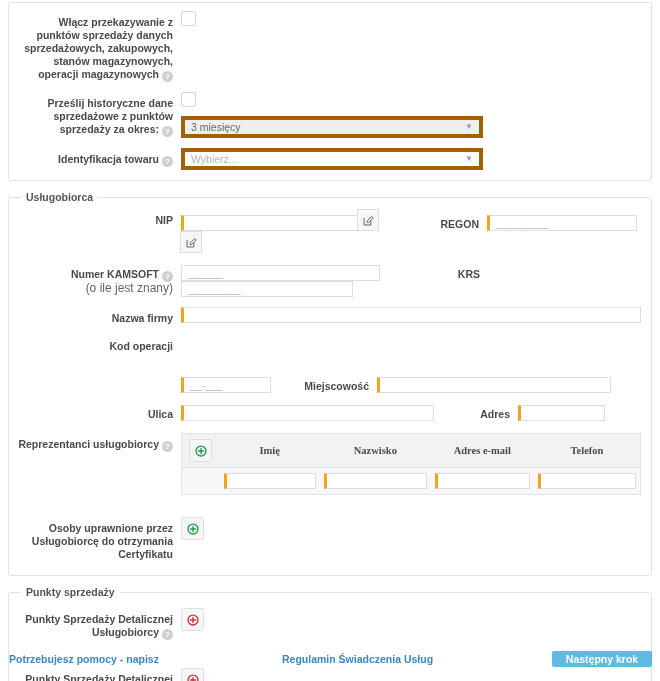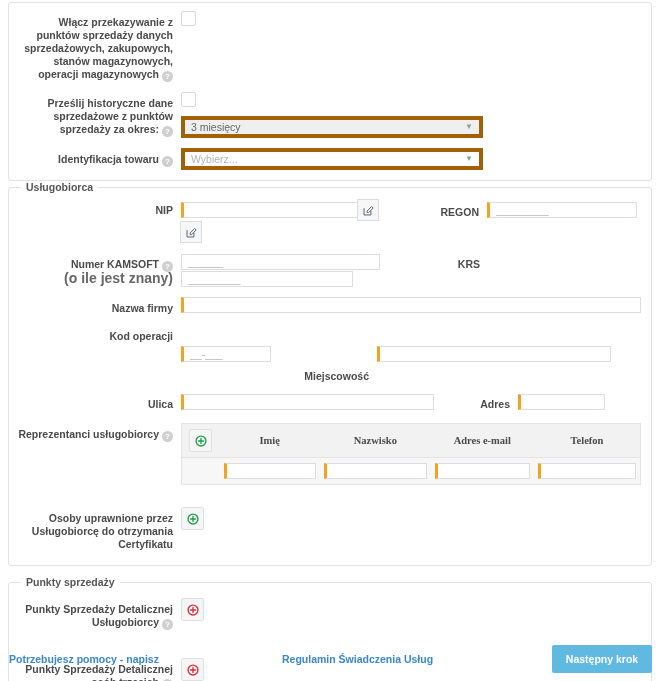--- a/index.html
+++ b/index.html
@@ -23,39 +23,39 @@
     min-width: 0;
   }
   fieldset.group > legend {
     font-size: 10.5px;
     font-weight: bold;
     color: #555;
     padding: 0 5px;
     margin-left: 8px;
     width: auto;
   }
-  fieldset.plain { border: 1px solid #e2e2e2; border-radius: 3px; margin: 0 8px 0 8px; padding: 8px 4px 6px 4px; }
+  fieldset.plain { border: 1px solid #e2e2e2; border-radius: 3px; margin: 0 8px 10px 8px; padding: 8px 4px 6px 4px; }
 
   
   .row { display: flex; align-items: flex-start; margin-bottom: 10px; }
   .row:last-child { margin-bottom: 2px; }
 
   .lbl {
     width: 168px;
     flex: 0 0 168px;
     text-align: right;
     padding-right: 8px;
     padding-top: 5px;
     font-size: 10.5px;
     font-weight: bold;
     color: #4a4a4a;
     line-height: 13px;
   }
-  .lbl .sub { display:block; font-weight: bold; font-size: 14px; color:#666; }
-  .ctrl { flex: 1 1 auto; display: flex; align-items: center; flex-wrap: wrap; min-width: 0; }
+  .lbl .sub { display:block; font-weight: normal; font-size: 12px; color:#666; }
+  .ctrl { flex: 1 1 auto; display: flex; align-items: flex-end; flex-wrap: wrap; min-width: 0; }
 
   
   .help {
     display: inline-block;
     width: 11px; height: 11px;
     border-radius: 50%;
     background: #cfcfcf;
     color: #ffffff;
     font-size: 8px;
     font-weight: bold;
@@ -160,21 +160,21 @@
     font-size: 10.5px;
     font-weight: bold;
     text-decoration: none;
     cursor: pointer;
   }
   .f-help { position: absolute; left: 9px; }
   .f-terms { position: absolute; left: 282px; }
   .nextbtn {
     position: absolute;
     right: 8px;
-    width: 100px; height: 28px;
+    width: 100px; height: 16px;
     background: #5fb9e0;
     border: none;
     color: #ffffff;
     font-size: 10.5px;
     font-weight: bold;
     font-family: "Liberation Sans", sans-serif;
     cursor: pointer;
     border-radius: 2px;
   }
 </style>

